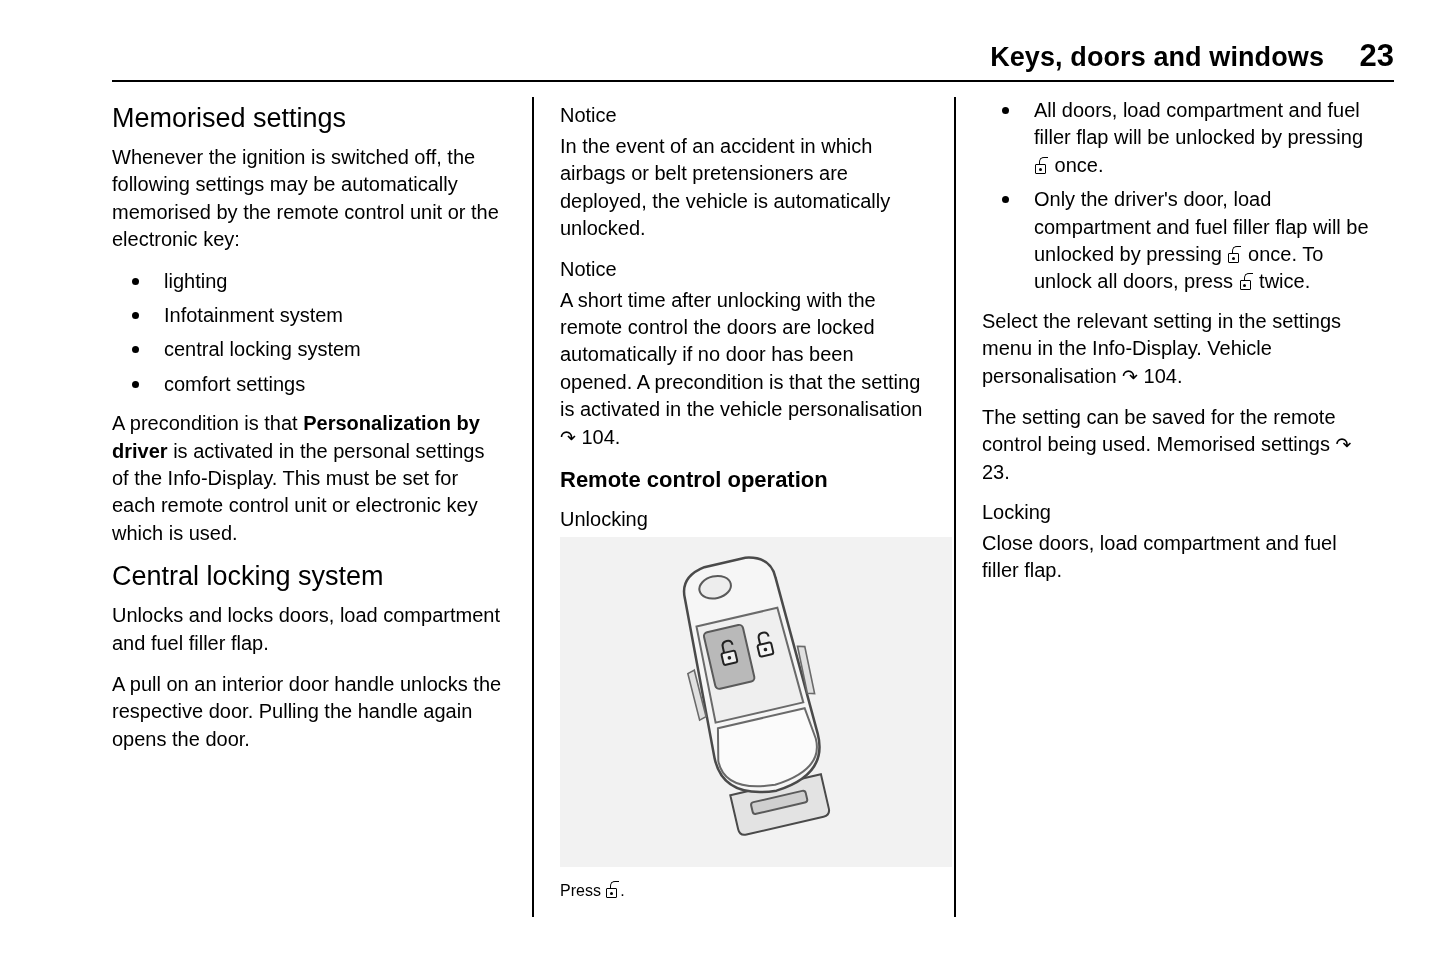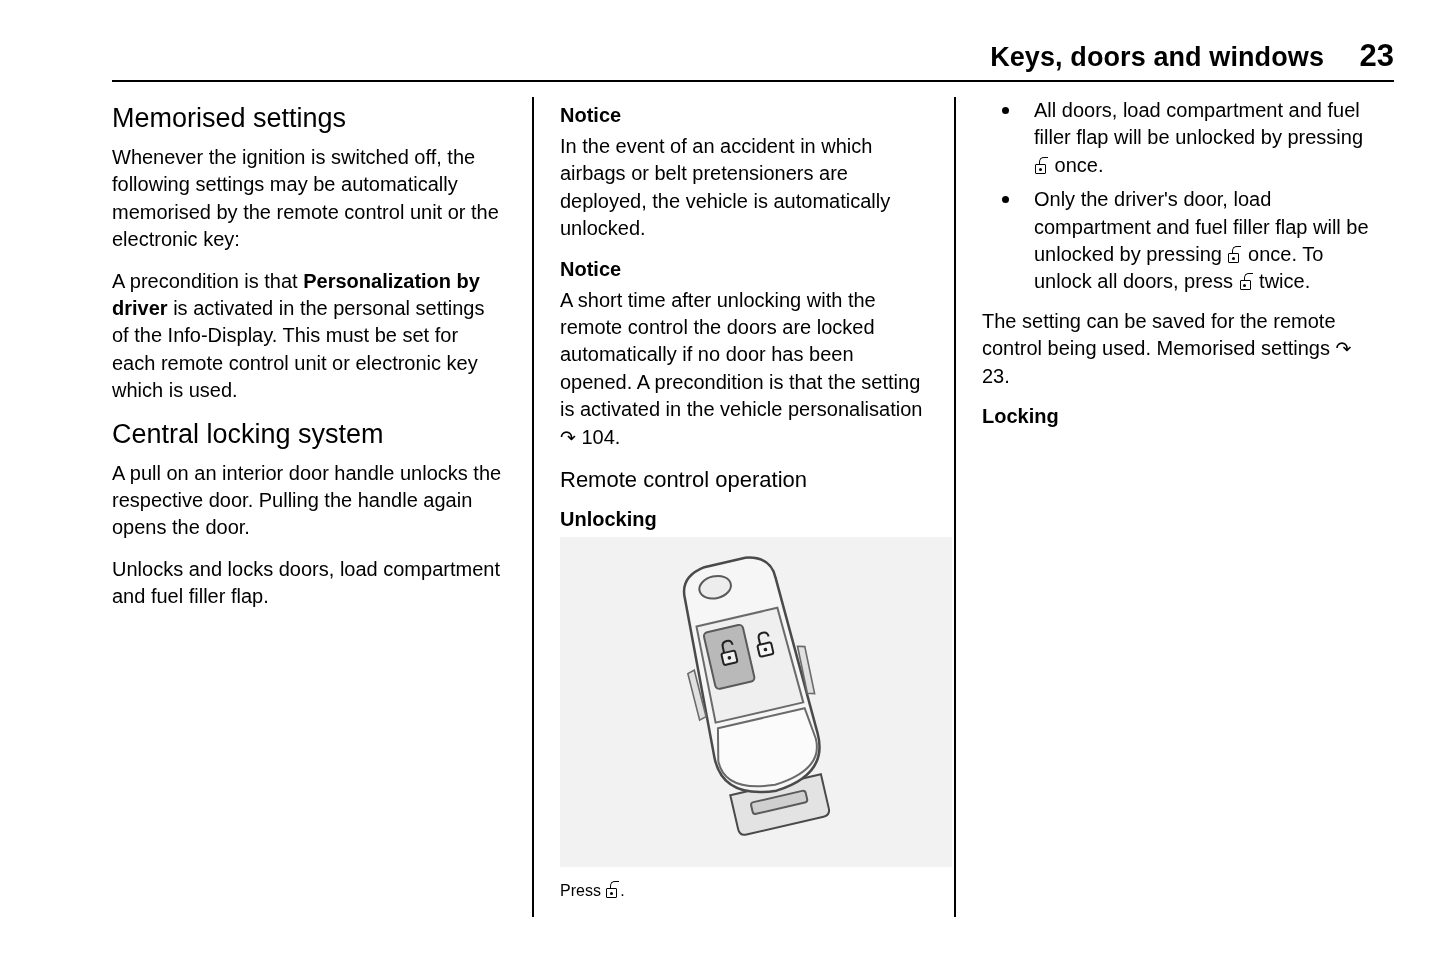--- a/index.html
+++ b/index.html
@@ -76,27 +76,27 @@
   .col-3 { width: 418px; padding-left: 26px; }
 
   h1.sec {
     font-size: 27px;
     font-weight: normal;
     margin: 8px 0 10px 0;
     line-height: 1.15;
   }
   h2.sub {
     font-size: 22px;
-    font-weight: normal;
+    font-weight: bold;
     margin: 16px 0 8px 0;
     line-height: 1.2;
   }
   h3.min {
     font-size: 20px;
-    font-weight: bold;
+    font-weight: normal;
     margin: 14px 0 6px 0;
     line-height: 1.2;
   }
   p.body {
     font-size: 20px;
     line-height: 1.37;
     margin: 0 0 14px 0;
   }
   ul.bullets {
     list-style: none;
@@ -183,25 +183,31 @@
     <div class="header-title">Keys, doors and windows</div>
     <div class="header-pageno">23</div>
   </div>
   <div class="header-rule"></div>
 
   <div class="cols">
 
     <div class="col col-1">
       <h1 class="sec">Memorised settings</h1>
       <p class="body">Whenever the ignition is switched off, the following settings may be automatically memorised by the remote control unit or the electronic key:</p>
+      <ul class="bullets">
+        <li>lighting</li>
+        <li>Infotainment system</li>
+        <li>central locking system</li>
+        <li>comfort settings</li>
+      </ul>
       <p class="body"><span>A precondition is that </span><span class="bold">Personalization by driver</span><span> is activated in the personal settings of the Info-Display. This must be set for each remote control unit or electronic key which is used.</span></p>
 
       <h1 class="sec">Central locking system</h1>
+      <p class="body">Unlocks and locks doors, load compartment and fuel filler flap.</p>
       <p class="body">A pull on an interior door handle unlocks the respective door. Pulling the handle again opens the door.</p>
-      <p class="body">Unlocks and locks doors, load compartment and fuel filler flap.</p>
     </div>
 
     <div class="col-divider"></div>
 
     <div class="col col-2">
       <h3 class="min" style="margin-top:8px">Notice</h3>
       <p class="body">In the event of an accident in which airbags or belt pretensioners are deployed, the vehicle is automatically unlocked.</p>
 
       <h3 class="min">Notice</h3>
       <p class="body"><span>A short time after unlocking with the remote control the doors are locked automatically if no door has been opened. A precondition is that the setting is activated in the vehicle personalisation </span><span class="ref-arrow">↷</span> <span>104.</span></p>
@@ -247,19 +253,21 @@
       <p class="fig-caption"><span>Press </span><span class="keyicon"><span class="shackle"></span><span class="body"></span><span class="dot"></span></span><span>.</span></p>
     </div>
 
     <div class="col-divider"></div>
 
     <div class="col col-3">
       <ul class="bullets">
         <li><span>All doors, load compartment and fuel filler flap will be unlocked by pressing </span><span class="keyicon"><span class="shackle"></span><span class="body"></span><span class="dot"></span></span><span> once.</span></li>
         <li><span>Only the driver's door, load compartment and fuel filler flap will be unlocked by pressing </span><span class="keyicon"><span class="shackle"></span><span class="body"></span><span class="dot"></span></span><span> once. To unlock all doors, press </span><span class="keyicon"><span class="shackle"></span><span class="body"></span><span class="dot"></span></span><span> twice.</span></li>
       </ul>
+      <p class="body"><span>Select the relevant setting in the settings menu in the Info-Display. Vehicle personalisation </span><span class="ref-arrow">↷</span> <span>104.</span></p>
       <p class="body"><span>The setting can be saved for the remote control being used. Memorised settings </span><span class="ref-arrow">↷</span> <span>23.</span></p>
 
       <h3 class="min">Locking</h3>
+      <p class="body">Close doors, load compartment and fuel filler flap.</p>
     </div>
 
   </div>
 </div>
 
 </body></html>

